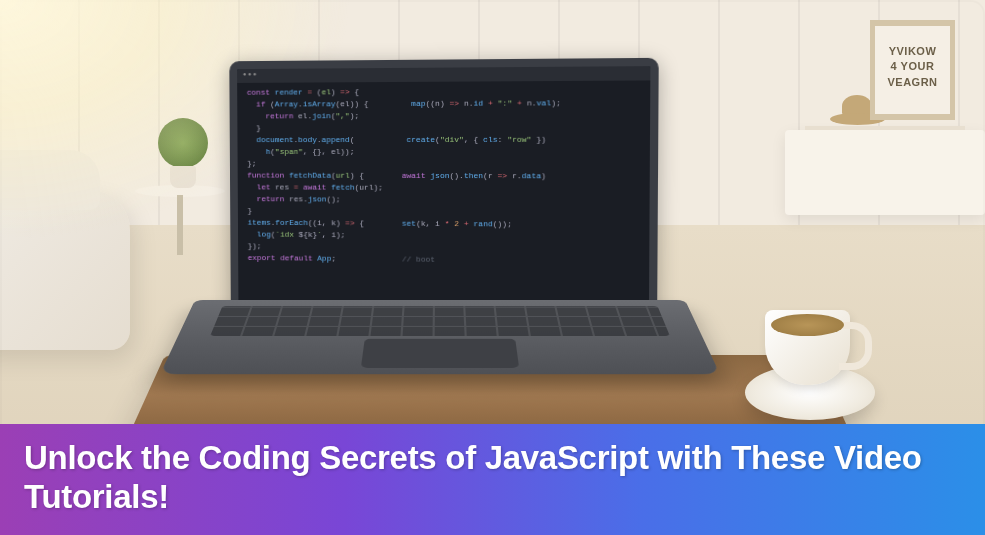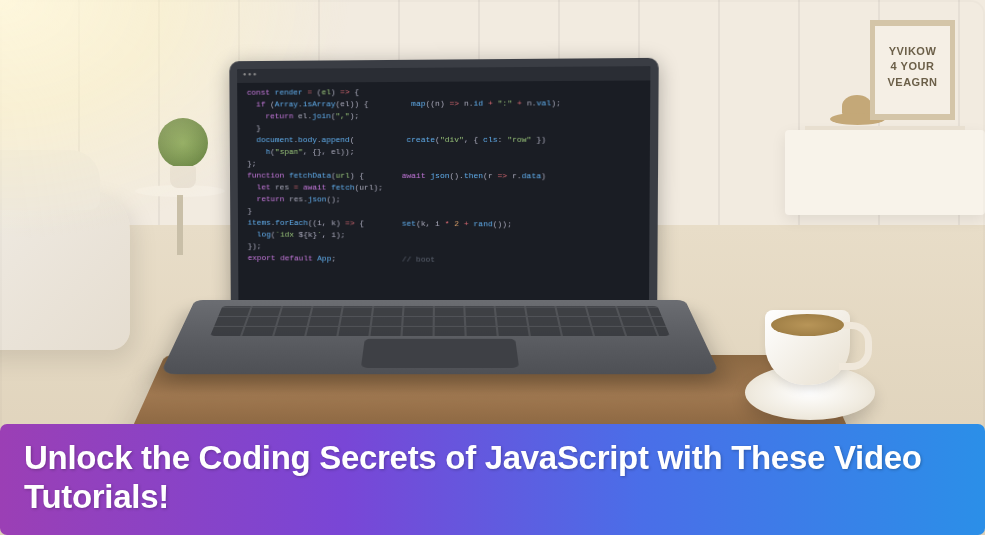--- a/index.html
+++ b/index.html
@@ -355,21 +355,20 @@
     
     
     .banner {
       position: absolute;
       left: 0;
       right: 0;
       bottom: 0;
       padding: 14px 24px 18px 24px;
       background: linear-gradient(90deg, #9b3fb5 0%, #7946d6 35%, #4a6ee8 65%, #2b8fe8 100%);
       z-index: 50;
-      border-radius: 7px;
     }
     .banner h1 {
       font-size: 33px;
       font-weight: 800;
       color: #fff;
       line-height: 1.2;
       text-shadow: 1px 1px 3px rgba(0,0,0,0.25);
       letter-spacing: -0.3px;
     }
     

